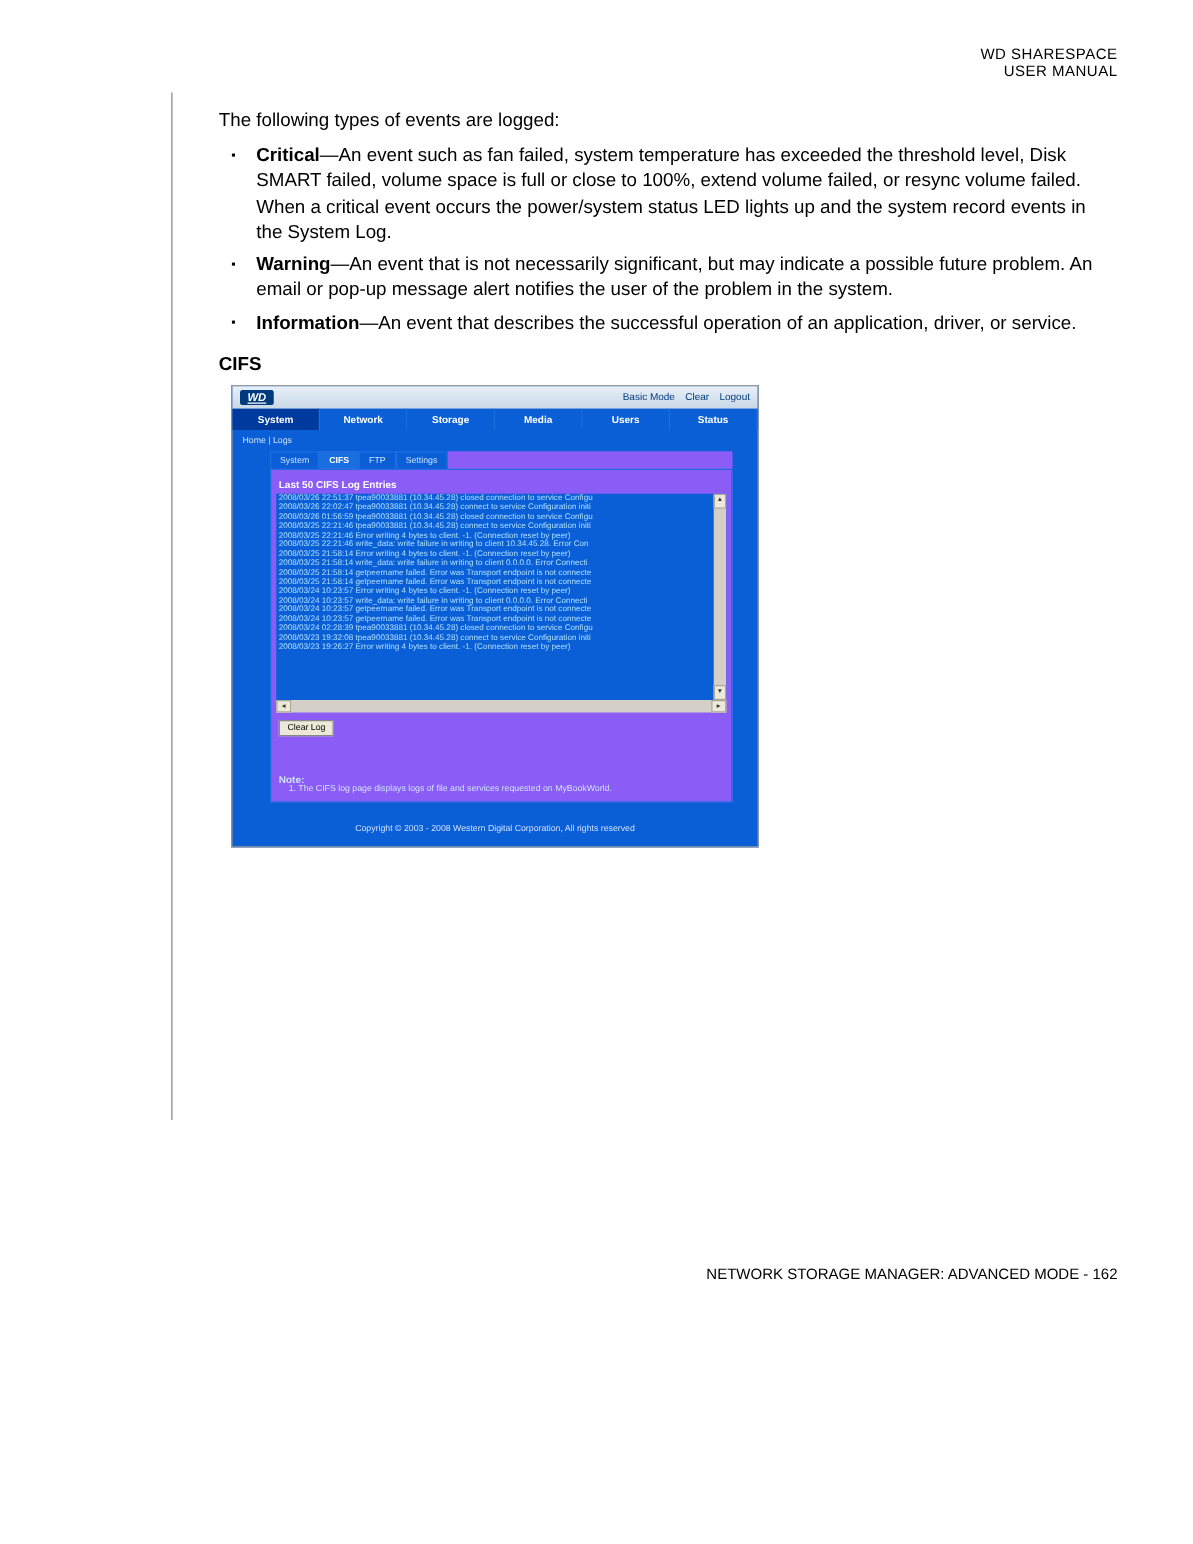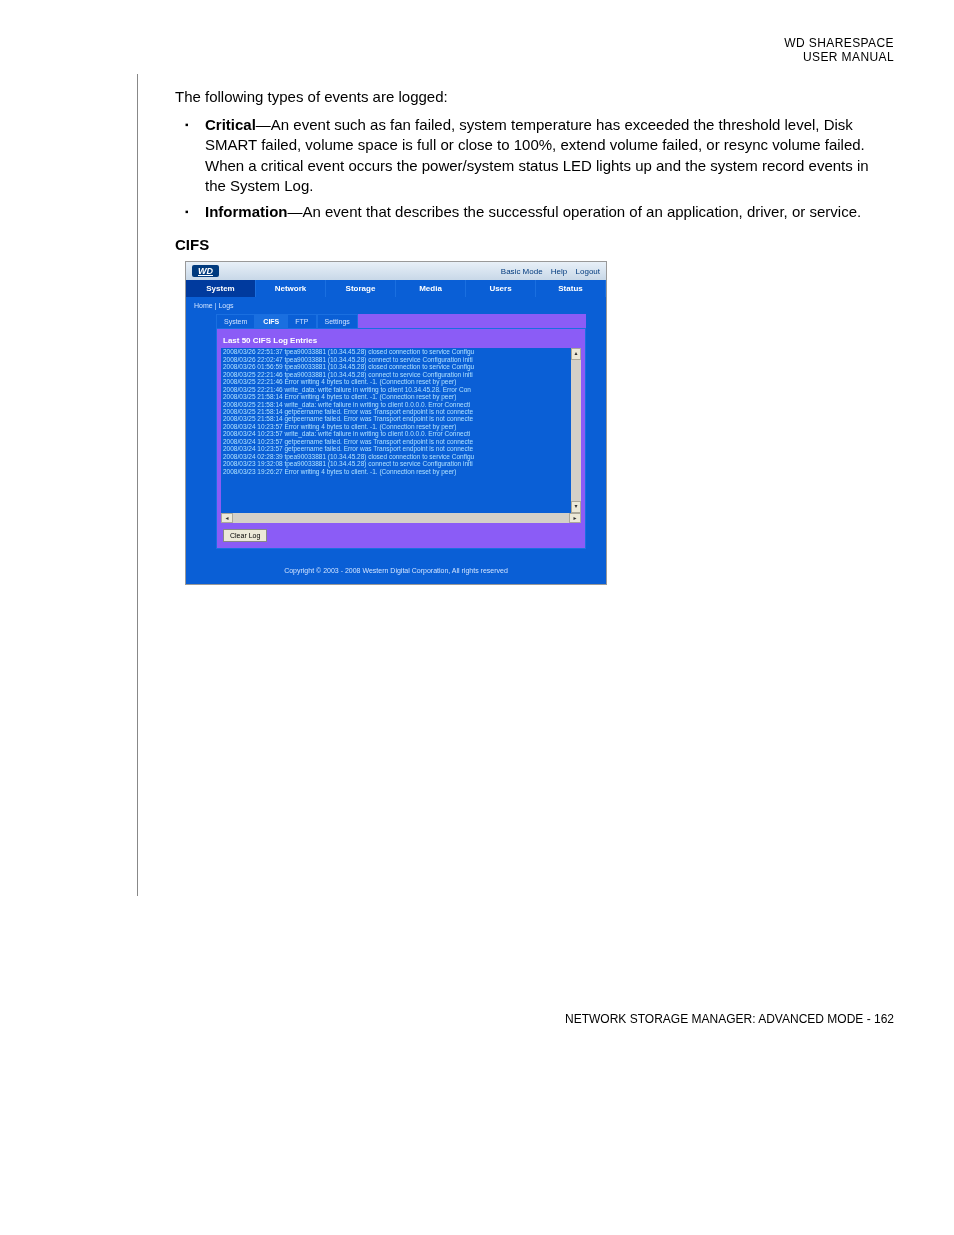--- a/index.html
+++ b/index.html
@@ -49,31 +49,32 @@
     <div>USER MANUAL</div>
   </div>
 
   <div class="divider"></div>
 
   <div class="content">
     <p class="intro">The following types of events are logged:</p>
 
     <ul class="events">
       <li><b>Critical</b><span>—An event such as fan failed, system temperature has exceeded the threshold level, Disk SMART failed, volume space is full or close to 100%, extend volume failed, or resync volume failed. When a critical event occurs the power/system status LED lights up and the system record events in the System Log.</span></li>
+      <li><b>Warning</b><span>—An event that is not necessarily significant, but may indicate a possible future problem. An email or pop-up message alert notifies the user of the problem in the system.</span></li>
       <li><b>Information</b><span>—An event that describes the successful operation of an application, driver, or service.</span></li>
     </ul>
 
     <div class="section-h">CIFS</div>
 
     <div class="screenshot">
       <div class="ss-top">
         <span class="wd-logo">WD</span>
         <span class="top-links">
           <span>Basic Mode</span>
-          <span>Help</span>
+          <span>Clear</span>
           <span>Logout</span>
         </span>
       </div>
       <div class="main-tabs">
         <div class="active">System</div>
         <div>Network</div>
         <div>Storage</div>
         <div>Media</div>
         <div>Users</div>
         <div>Status</div>
@@ -113,20 +114,24 @@
               <div class="arrow">▴</div>
               <div class="arrow">▾</div>
             </div>
           </div>
           <div class="hscroll">
             <div class="arrow">◂</div>
             <div class="arrow">▸</div>
           </div>
           <span class="clear-btn">Clear Log</span>
 
+          <div class="note-sec">
+            <div class="nh">Note:</div>
+            <div class="nt">1.  The CIFS log page displays logs of file and services requested on MyBookWorld.</div>
+          </div>
         </div>
       </div>
       <div class="copyright">Copyright © 2003 - 2008 Western Digital Corporation, All rights reserved</div>
     </div>
   </div>
 
   <div class="footer">NETWORK STORAGE MANAGER: ADVANCED MODE - 162</div>
 </div>
 
 </body></html>

